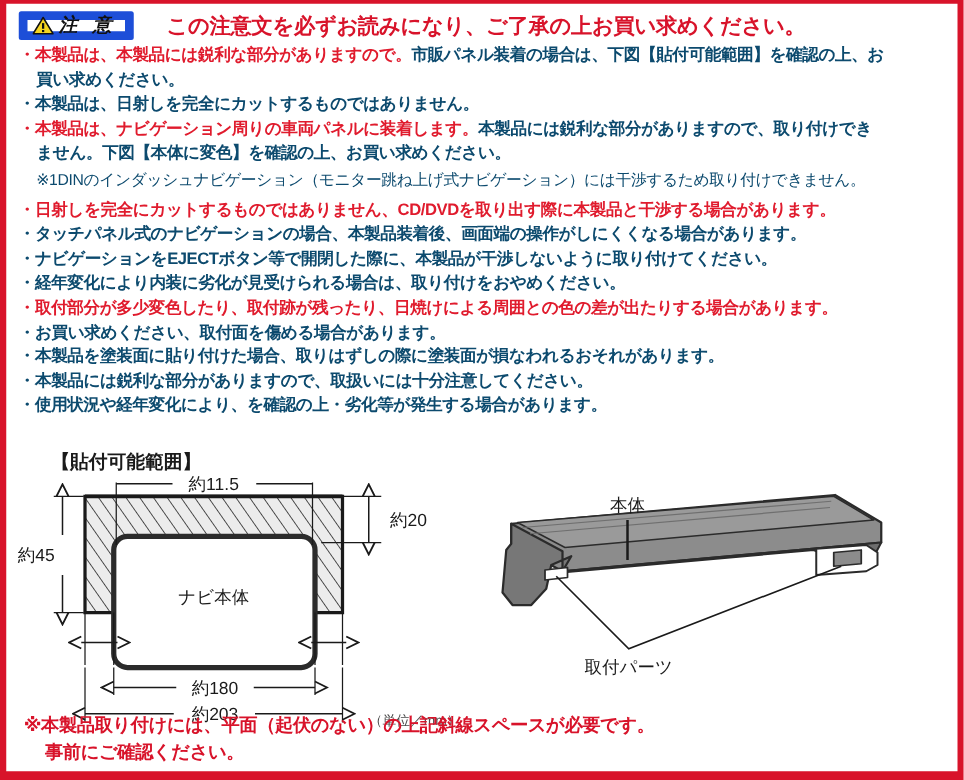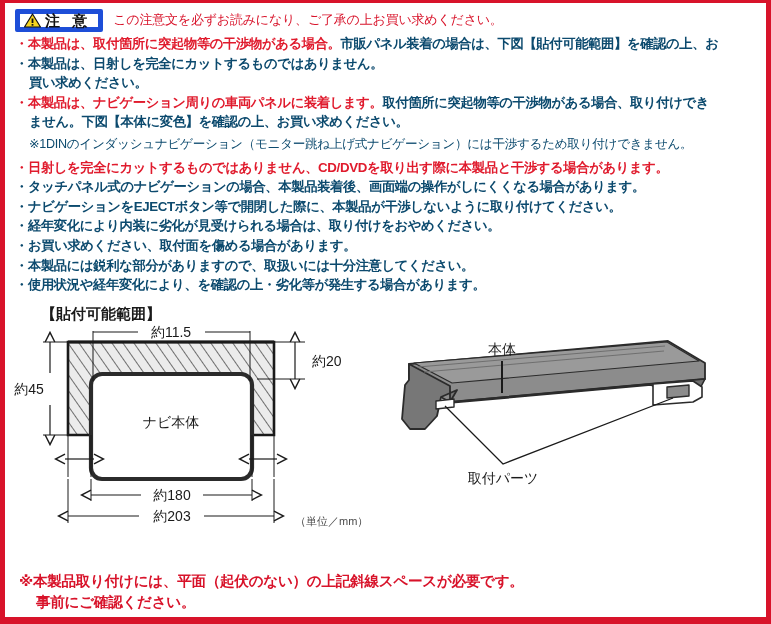--- a/index.html
+++ b/index.html
@@ -27,45 +27,46 @@
   .header {
     display: flex;
     align-items: center;
     padding: 6px 0 2px 10px;
     height: 30px;
     box-sizing: border-box;
   }
   .caution-badge {
     display: flex;
     align-items: center;
-    border: 5px solid #1d4ed8;
+    border: 7px solid #1d4ed8;
     border-radius: 2px;
     padding: 0px 7px 0px 4px;
     height: 23px;
     box-sizing: border-box;
     background: #ffffff;
-    margin-right: 10px;
+    margin-right: 26px;
+    font-style: italic;
   }
   .warn-tri {
     width: 17px;
     height: 15px;
     display: block;
     margin-right: 4px;
   }
   .caution-word {
     font-size: 15px;
     font-weight: bold;
     color: #111111;
     letter-spacing: 4px;
     line-height: 1;
     white-space: nowrap;
   }
   .header-title {
-    font-size: 13px;
-    font-weight: normal;
+    font-size: 17px;
+    font-weight: bold;
     color: #d8132a;
     white-space: nowrap;
     letter-spacing: -0.2px;
   }
 
   
   .notes {
     padding: 1px 10px 0 10px;
   }
   .note {
@@ -84,21 +85,21 @@
     text-indent: 14px;
     letter-spacing: -0.3px;
   }
   .note.cont { text-indent: 14px; }
   .gap-xs { height: 3px; }
 
   
   .diagram-area {
     position: relative;
     height: 236px;
-    margin-top: 6px;
+    margin-top: 22px;
     text-decoration: underline;
   }
   .diagram-svg-wrap { position: absolute; left: 0; top: 0; }
 
   
   .footer {
     position: absolute;
     left: 0; right: 0;
     bottom: 0;
     padding: 0 0 4px 14px;
@@ -126,33 +127,35 @@
         <polygon points="17,2 33,28 1,28" fill="#f5d420" stroke="#111111" stroke-width="2.4" stroke-linejoin="round"></polygon>
         <rect x="15.2" y="11" width="3.6" height="9" fill="#111111"></rect>
         <rect x="15.2" y="22" width="3.6" height="3.4" fill="#111111"></rect>
       </svg>
       <span class="caution-word">注 意</span>
     </div>
     <div class="header-title">この注意文を必ずお読みになり、ご了承の上お買い求めください。</div>
   </div>
 
   <div class="notes" id="notes-container">
-      <div class="note"><span class="rd">・</span><span class="rd">本製品は、取付箇所に突起物等の干渉物がある場合。</span><span class="bk">市販パネル装着の場合は、下図【貼付可能範囲】を確認の上、お</span></div>
+      <div class="note"><span class="rd">・</span><span class="rd">本製品は、本製品には鋭利な部分がありますので。</span><span class="bk">市販パネル装着の場合は、下図【貼付可能範囲】を確認の上、お</span></div>
+      <div class="note cont"><span class="bk">買い求めください。</span></div>
       <div class="note"><span class="bk">・</span><span class="bk">本製品は、日射しを完全にカットするものではありません。</span></div>
-      <div class="note cont"><span class="bk">買い求めください。</span></div>
-      <div class="note"><span class="rd">・</span><span class="rd">本製品は、ナビゲーション周りの車両パネルに装着します。</span><span class="bk">取付箇所に突起物等の干渉物がある場合、取り付けでき</span></div>
+      <div class="note"><span class="rd">・</span><span class="rd">本製品は、ナビゲーション周りの車両パネルに装着します。</span><span class="bk">本製品には鋭利な部分がありますので、取り付けでき</span></div>
       <div class="note cont"><span class="bk">ません。下図【本体に変色】を確認の上、お買い求めください。</span></div>
       <div class="gap-xs"></div>
       <div class="note sub"><span class="bk">※</span><span class="bk">1DINのインダッシュナビゲーション（モニター跳ね上げ式ナビゲーション）には干渉するため取り付けできません。</span></div>
       <div class="gap-xs"></div>
       <div class="note"><span class="rd">・</span><span class="rd">日射しを完全にカットするものではありません、CD/DVDを取り出す際に本製品と干渉する場合があります。</span></div>
       <div class="note"><span class="bk">・</span><span class="bk">タッチパネル式のナビゲーションの場合、本製品装着後、画面端の操作がしにくくなる場合があります。</span></div>
       <div class="note"><span class="bk">・</span><span class="bk">ナビゲーションをEJECTボタン等で開閉した際に、本製品が干渉しないように取り付けてください。</span></div>
       <div class="note"><span class="bk">・</span><span class="bk">経年変化により内装に劣化が見受けられる場合は、取り付けをおやめください。</span></div>
+      <div class="note"><span class="rd">・</span><span class="rd">取付部分が多少変色したり、取付跡が残ったり、日焼けによる周囲との色の差が出たりする場合があります。</span></div>
       <div class="note"><span class="bk">・</span><span class="bk">お買い求めください、取付面を傷める場合があります。</span></div>
+      <div class="note"><span class="bk">・</span><span class="bk">本製品を塗装面に貼り付けた場合、取りはずしの際に塗装面が損なわれるおそれがあります。</span></div>
       <div class="note"><span class="bk">・</span><span class="bk">本製品には鋭利な部分がありますので、取扱いには十分注意してください。</span></div>
       <div class="note"><span class="bk">・</span><span class="bk">使用状況や経年変化により、を確認の上・劣化等が発生する場合があります。</span></div>
     </div>
 
   <div class="diagram-area">
     <div class="diagram-svg-wrap">
       <svg width="761" height="236" viewBox="0 0 761 236">
         <defs>
           <pattern id="hatch" width="9" height="9" patternUnits="userSpaceOnUse" patternTransform="rotate(-35)">
             <rect width="9" height="9" fill="#ececec"></rect>

